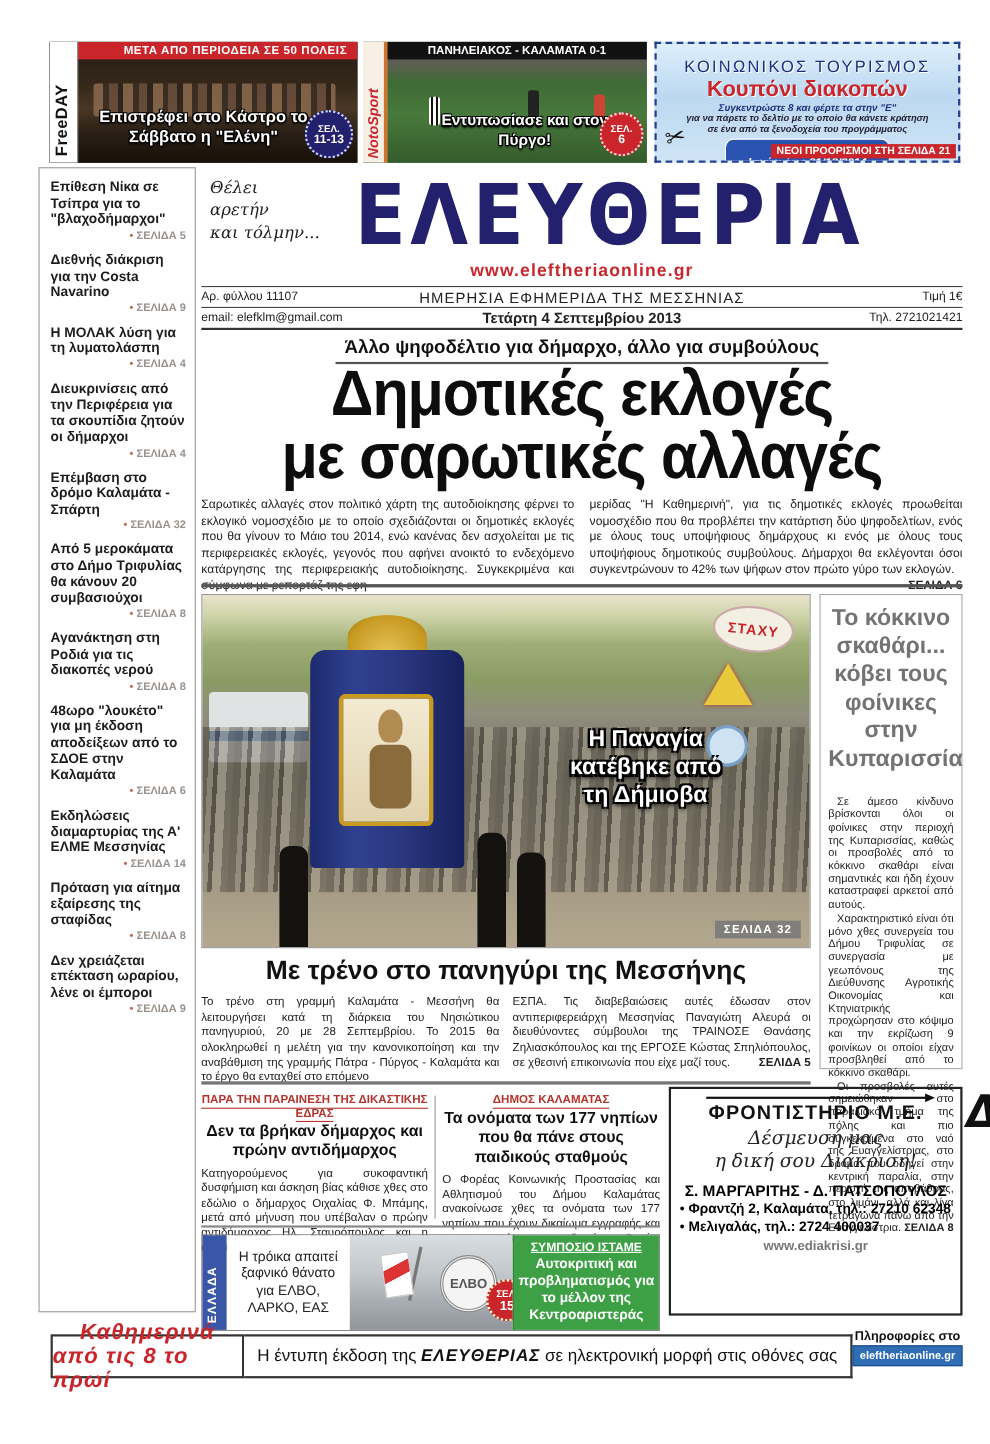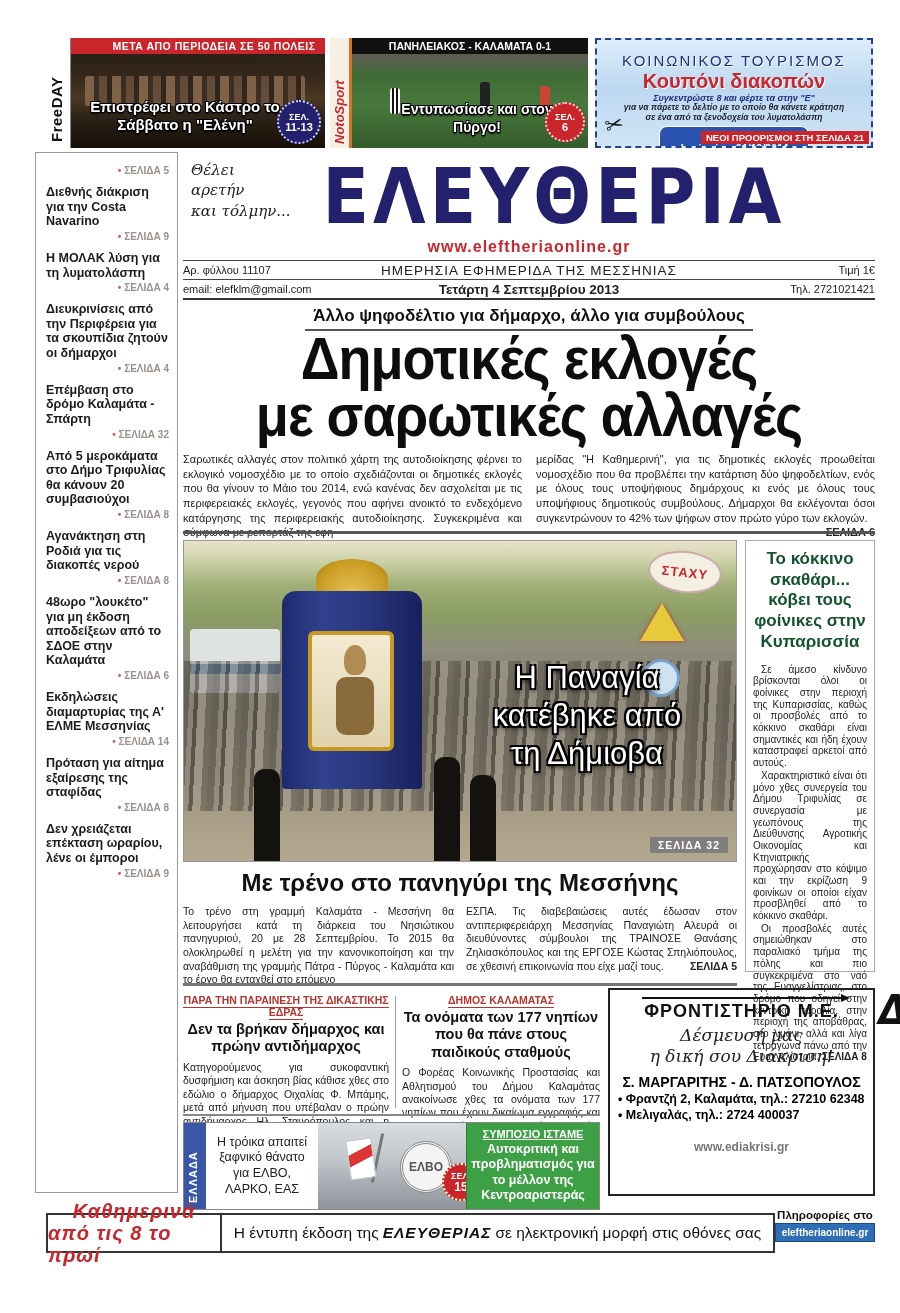--- a/index.html
+++ b/index.html
@@ -70,26 +70,26 @@
   .mp-dome { position:absolute; left:34px; top:0; width:72px; height:40px; background:radial-gradient(ellipse at 50% 90%,#e7c35a 0%,#c79a21 70%,#9c7512 100%); border-radius:50% 50% 10% 10%; }
   .mp-tent { position:absolute; left:0; top:32px; width:140px; height:198px; background:linear-gradient(90deg,#1d2a6e 0%,#31418f 30%,#2a377f 60%,#16215c 100%); border-radius:14px 14px 4px 4px; }
   .mp-icon { position:absolute; left:26px; top:72px; width:86px; height:120px; background:linear-gradient(180deg,#f2ead2,#e0d2ae); border:4px solid #c79a21; border-radius:6px; }
   .mp-figure { position:absolute; left:32px; top:10px; width:22px; height:30px; background:#b08b52; border-radius:50% 50% 40% 40%; }
   .mp-figure2 { position:absolute; left:24px; top:42px; width:38px; height:58px; background:#8a6b3c; border-radius:10px; }
   .mp-priest { position:absolute; bottom:0; width:26px; height:92px; background:#14120f; border-radius:10px 10px 0 0; }
   .mp-sign-oval { position:absolute; right:14px; top:10px; width:74px; height:42px; background:#f3efe2; border:2px solid #caa; border-radius:50%; display:flex; align-items:center; justify-content:center; transform:rotate(6deg); }
   .mp-sign-oval span { color:#c9252b; font-weight:900; font-size:13px; letter-spacing:1px; }
   .mp-tri { position:absolute; right:52px; top:62px; width:0; height:0; border-left:22px solid transparent; border-right:22px solid transparent; border-bottom:38px solid #e8c93c; filter:drop-shadow(0 0 2px #b33); }
   .mp-circ { position:absolute; right:56px; top:118px; width:38px; height:38px; border-radius:50%; background:#cfe2f2; border:3px solid #7aa0c8; }
-  .mp-title { position:absolute; left:258px; top:118px; width:290px; text-align:center; color:#fff; font-weight:400; font-size:31px; line-height:1.22; z-index:5; text-shadow:-2px -2px 0 #000,2px -2px 0 #000,-2px 2px 0 #000,2px 2px 0 #000,0 3px 4px #000; }
+  .mp-title { position:absolute; left:258px; top:118px; width:290px; text-align:center; color:#fff; font-weight:700; font-size:21px; line-height:1.22; z-index:5; text-shadow:-2px -2px 0 #000,2px -2px 0 #000,-2px 2px 0 #000,2px 2px 0 #000,0 3px 4px #000; }
   .mp-page { position:absolute; right:8px; bottom:8px; background:rgba(120,120,120,.85); color:#fff; font-size:10.5px; font-weight:700; padding:2px 8px; letter-spacing:1px; z-index:5; }
 
   
   .beetle { position:absolute; left:745px; top:540px; width:130px; height:432px; border:1px solid #aaa; padding:8px 7px; }
-  .beetle h3 { font-size:17px; line-height:1.22; text-align:center; color:#14532d; font-weight:800; margin-bottom:11px; }
+  .beetle h3 { font-size:21px; line-height:1.22; text-align:center; color:#737373; font-weight:800; margin-bottom:21px; }
   .beetle p { font-size:10px; line-height:1.17; text-align:justify; color:#222; text-indent:8px; margin-bottom:1px; }
   .beetle .pg { font-weight:800; text-indent:0; }
 
   
   .train { position:absolute; left:183px; top:869px; width:554px; }
   .train h2 { text-align:center; font-size:24px; font-weight:700; color:#111; margin-bottom:8px; }
   .train .cols { display:flex; gap:12px; }
   .train p { flex:1; font-size:10.5px; line-height:1.3; text-align:justify; color:#222; }
   .train .pg { font-weight:800; float:right; }
   .rule2 { position:absolute; left:183px; width:554px; height:3px; background:#777; top:983px; }
@@ -108,21 +108,21 @@
 
   
   .ad { position:absolute; left:608px; top:988px; width:267px; height:208px; border:2px solid #222; padding:6px 8px; text-align:center; }
   .ad .logo { font-size:37px; font-weight:900; color:#111; font-style:italic; letter-spacing:1px; line-height:1; transform:scaleY(1.1); }
   .ad .logoline { width:200px; height:2px; background:#111; margin:1px auto 2px; position:relative; }
   .ad .logoline:after { content:""; position:absolute; right:-8px; top:-3px; border-left:9px solid #111; border-top:4px solid transparent; border-bottom:4px solid transparent; }
   .ad .sub { font-size:18px; font-weight:800; color:#111; letter-spacing:1px; margin-top:1px; }
   .ad .slogan { font-family:"DejaVu Serif", serif; font-style:italic; font-size:17px; color:#222; line-height:1.25; margin-top:3px; }
   .ad .names { font-size:14px; font-weight:800; margin-top:6px; }
   .ad .addr { font-size:12.5px; font-weight:700; text-align:left; margin-top:2px; }
-  .ad .web { font-size:12px; font-weight:700; color:#777; margin-top:18px;text-align:center; }
+  .ad .web { font-size:12px; font-weight:700; color:#777; margin-top:3px;text-align:center; }
 
   
   .gstrip { position:absolute; left:183px; top:1122px; width:417px; height:88px; border:1px solid #888; display:flex; }
   .gs-label { width:22px; background:#3a57a7; position:relative; }
   .gs-label span { position:absolute; left:3px; top:80px; transform:rotate(-90deg); transform-origin:left top; color:#fff; font-weight:800; font-size:11px; letter-spacing:1px; white-space:nowrap; }
   .gs-text { width:112px; background:#fff; display:flex; align-items:center; justify-content:center; padding:4px; }
   .gs-text div { font-size:12.5px; line-height:1.25; text-align:center; color:#222; }
   .gs-photo { width:148px; position:relative; background:linear-gradient(180deg,#d8dde0 0%,#c2c8cc 40%,#a7adb2 70%,#8f959a 100%); overflow:hidden; }
   .gs-flagpole { position:absolute; left:58px; top:10px; width:3px; height:50px; background:#777; transform:rotate(12deg); }
   .gs-logo { position:absolute; right:14px; top:18px; width:52px; height:52px; border-radius:50%; background:#f4f4f4; display:flex; align-items:center; justify-content:center; border:3px double #888; }
@@ -189,28 +189,29 @@
       <span class="l1">ΣΕΛ.</span>
       <span class="l2">6</span>
     </div>
   </div>
 
   <div class="banner b3">
     <div class="hdr">ΚΟΙΝΩΝΙΚΟΣ ΤΟΥΡΙΣΜΟΣ</div>
     <div class="title">Κουπόνι διακοπών</div>
     <div class="s1">Συγκεντρώστε 8 και φέρτε τα στην "Ε"</div>
     <div class="s2">για να πάρετε το δελτίο με το οποίο θα κάνετε κράτηση</div>
-    <div class="s2">σε ένα από τα ξενοδοχεία του λυματολάσπη</div>
+    <div class="s2">σε ένα από τα ξενοδοχεία του προγράμματος</div>
     <div class="valid">Ισχύει έως 31/12/2014</div>
     <div class="scissors">✂</div>
     <div class="foot">ΝΕΟΙ ΠΡΟΟΡΙΣΜΟΙ ΣΤΗ ΣΕΛΙΔΑ 21</div>
   </div>
 
   <div class="sidebar">
     <div class="sb-item">
+      <div class="t">Επίθεση Νίκα σε Τσίπρα για το "βλαχοδήμαρχοι"</div>
       <div class="pg"><span class="dot">•</span> <span>ΣΕΛΙΔΑ 5</span></div>
     </div>
     <div class="sb-item">
       <div class="t">Διεθνής διάκριση για την Costa Navarino</div>
       <div class="pg"><span class="dot">•</span> <span>ΣΕΛΙΔΑ 9</span></div>
     </div>
     <div class="sb-item">
       <div class="t">Η ΜΟΛΑΚ λύση για τη λυματολάσπη</div>
       <div class="pg"><span class="dot">•</span> <span>ΣΕΛΙΔΑ 4</span></div>
     </div>

